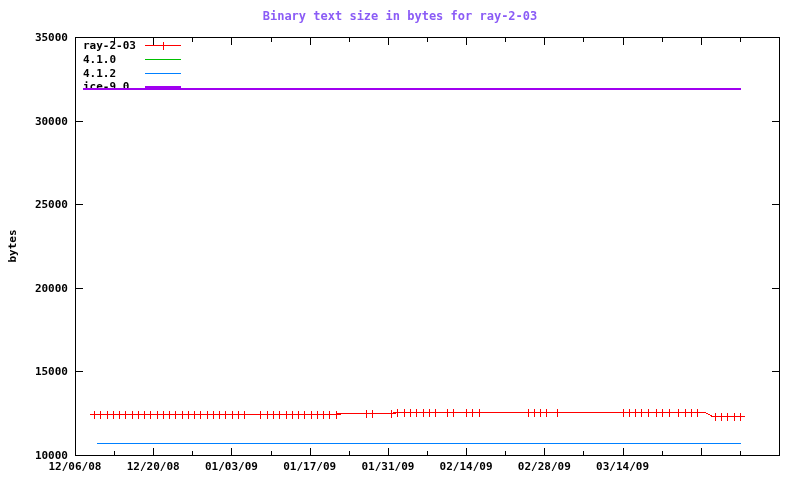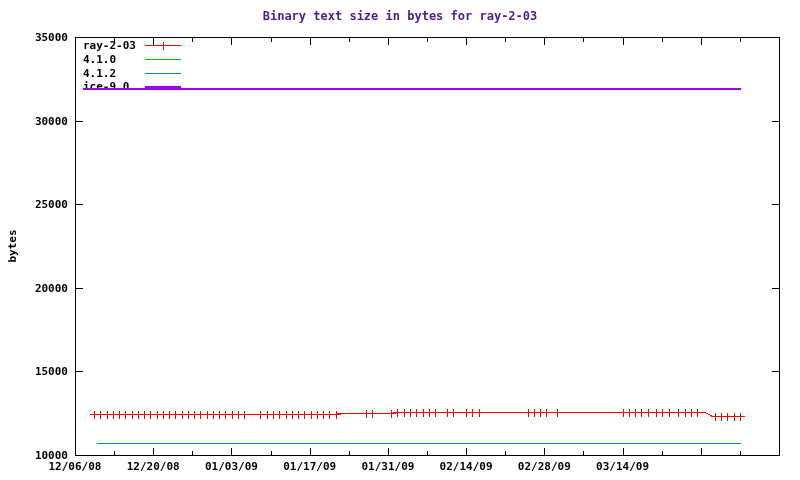--- a/index.html
+++ b/index.html
@@ -2,21 +2,21 @@
 <html><head>
 <meta charset="utf-8">
 <style>
   html,body{margin:0;padding:0;background:#ffffff;}
   .screen{
     position:relative;width:800px;height:480px;background:#ffffff;overflow:hidden;
     font-family:"DejaVu Sans Mono","Liberation Mono",monospace;
   }
   .chart-title{
     position:absolute;top:9px;left:0;width:800px;text-align:center;
-    font-size:12px;font-weight:bold;color:#4c1d95;letter-spacing:0px;
+    font-size:12px;font-weight:bold;color:#8b5cf6;letter-spacing:0px;
   }
   .y-axis-label{
     position:absolute;top:246px;left:12px;
     transform:translate(-50%,-50%) rotate(-90deg);
     font-size:11px;font-weight:bold;color:#000;white-space:nowrap;
   }
   svg{position:absolute;top:0;left:0;}
   svg text{
     font-family:"DejaVu Sans Mono","Liberation Mono",monospace;
     font-weight:bold;font-size:11px;fill:#000;

